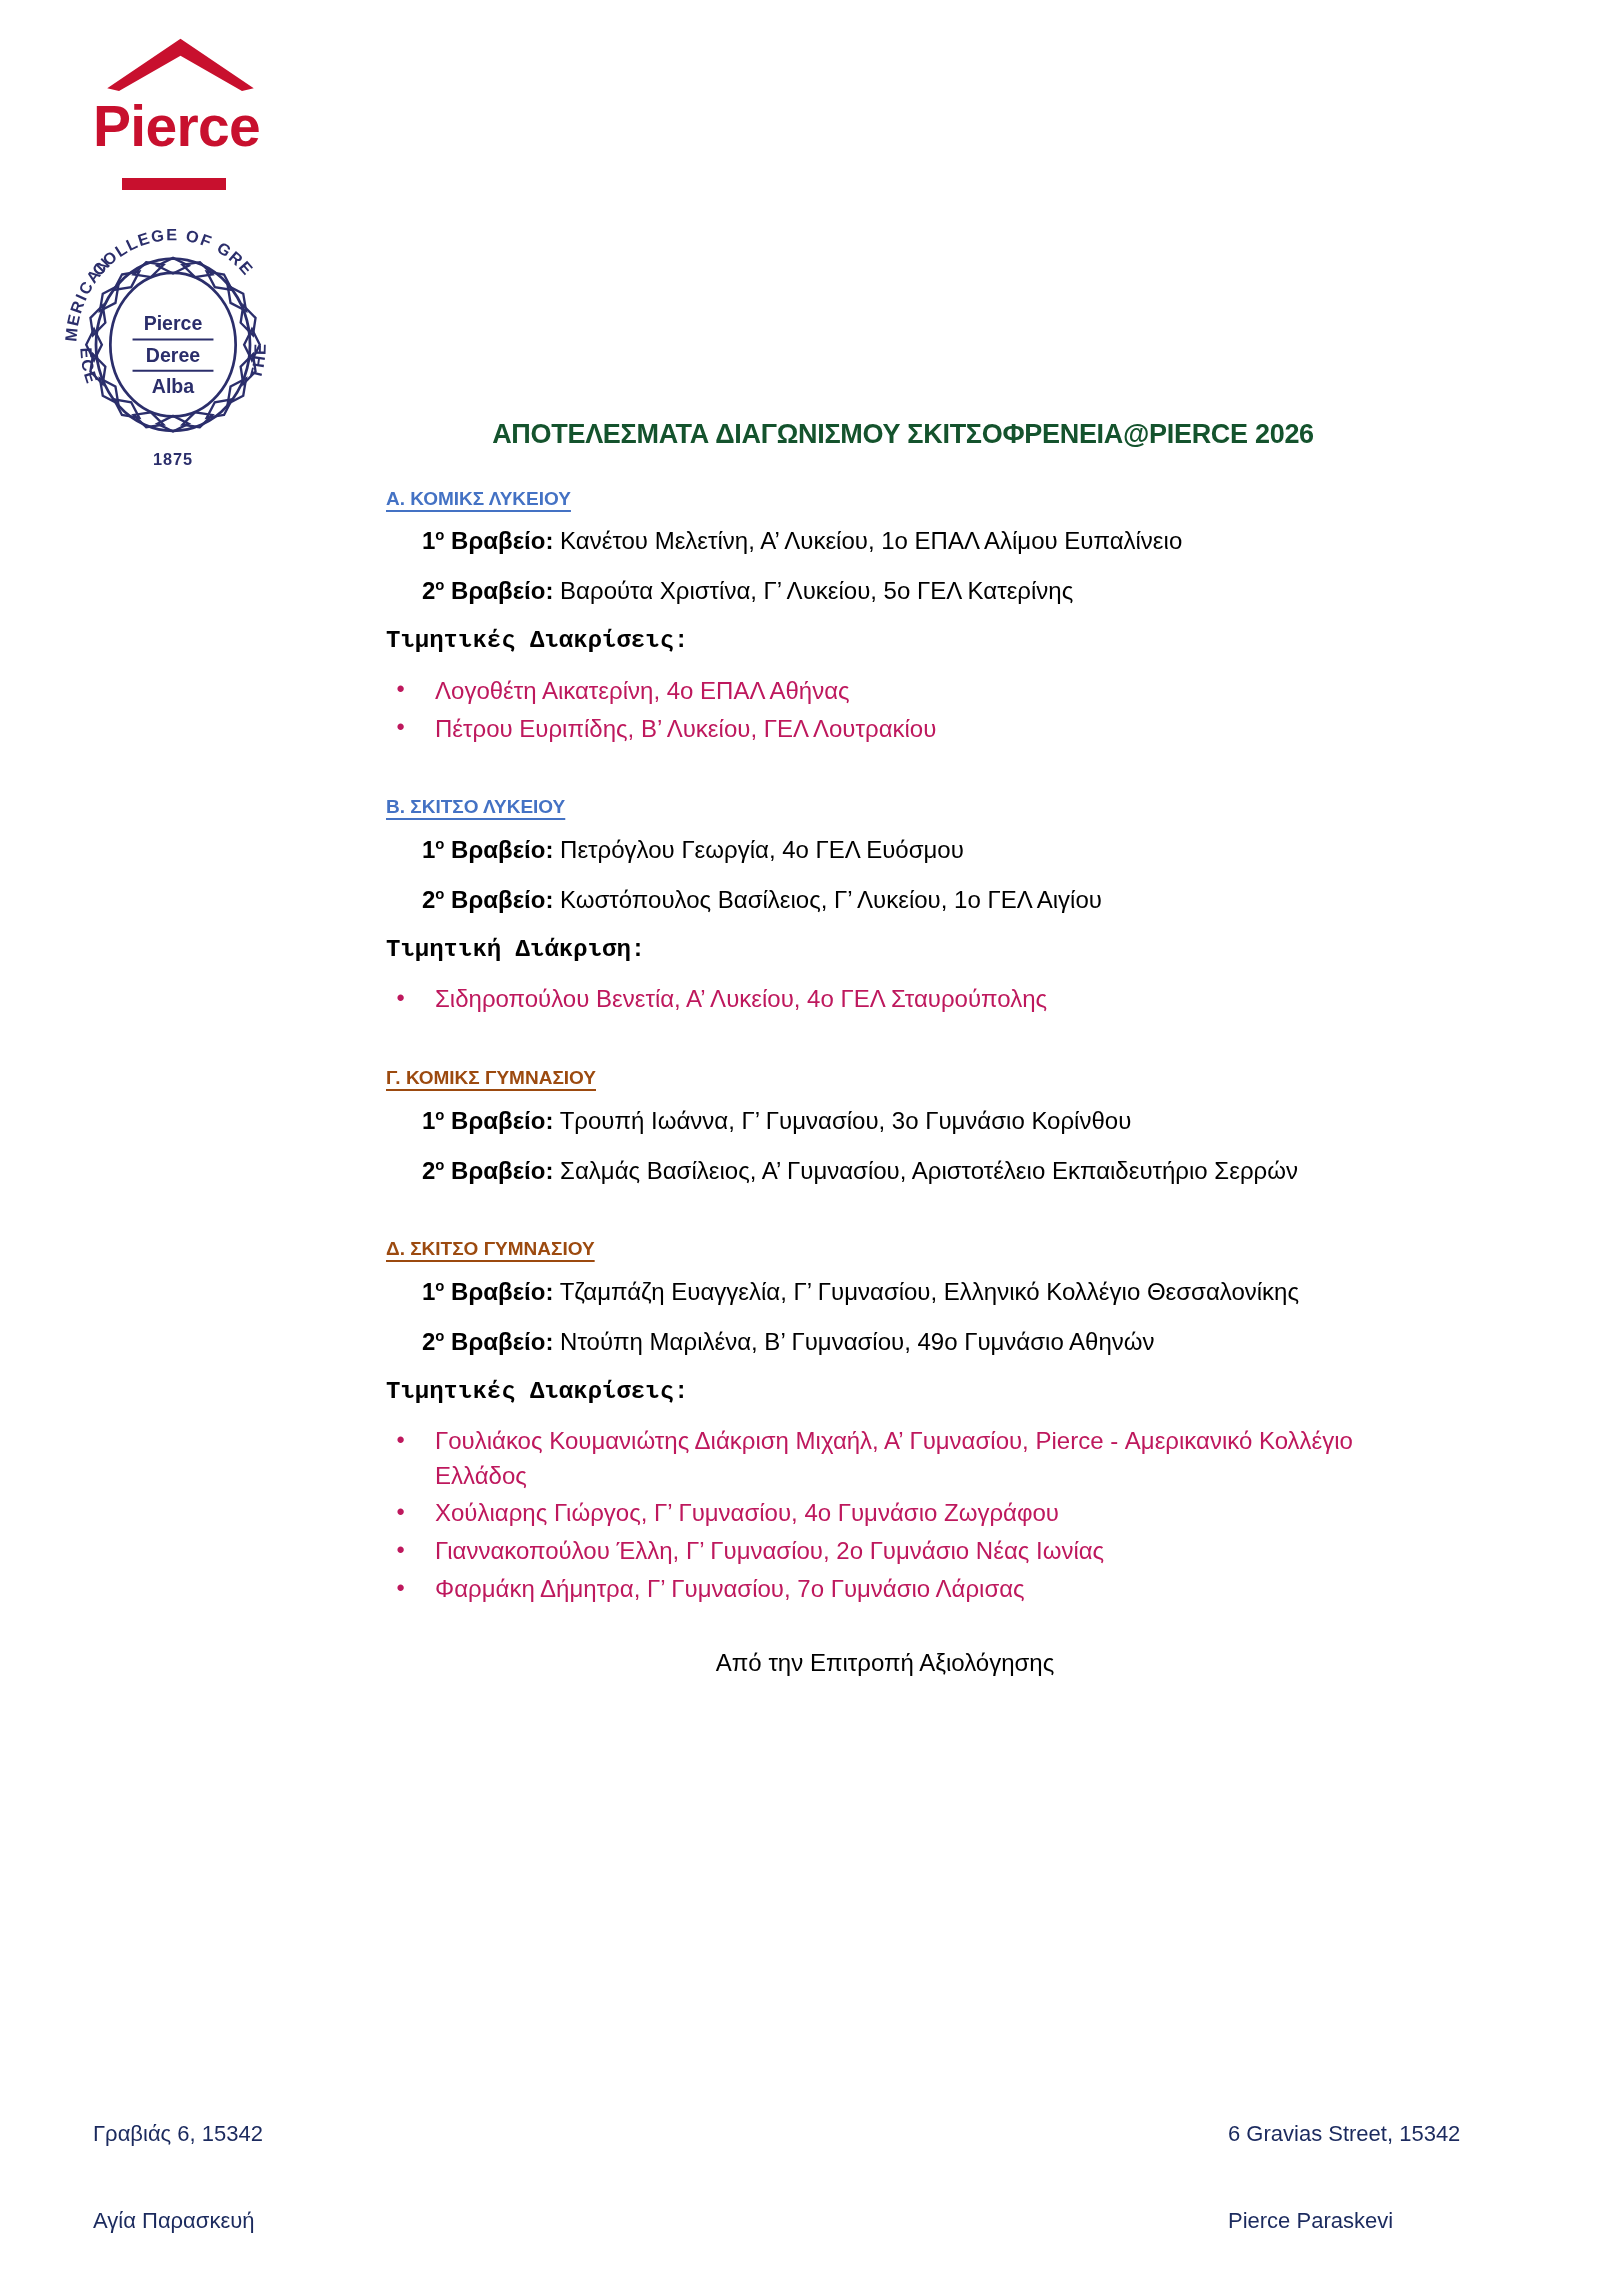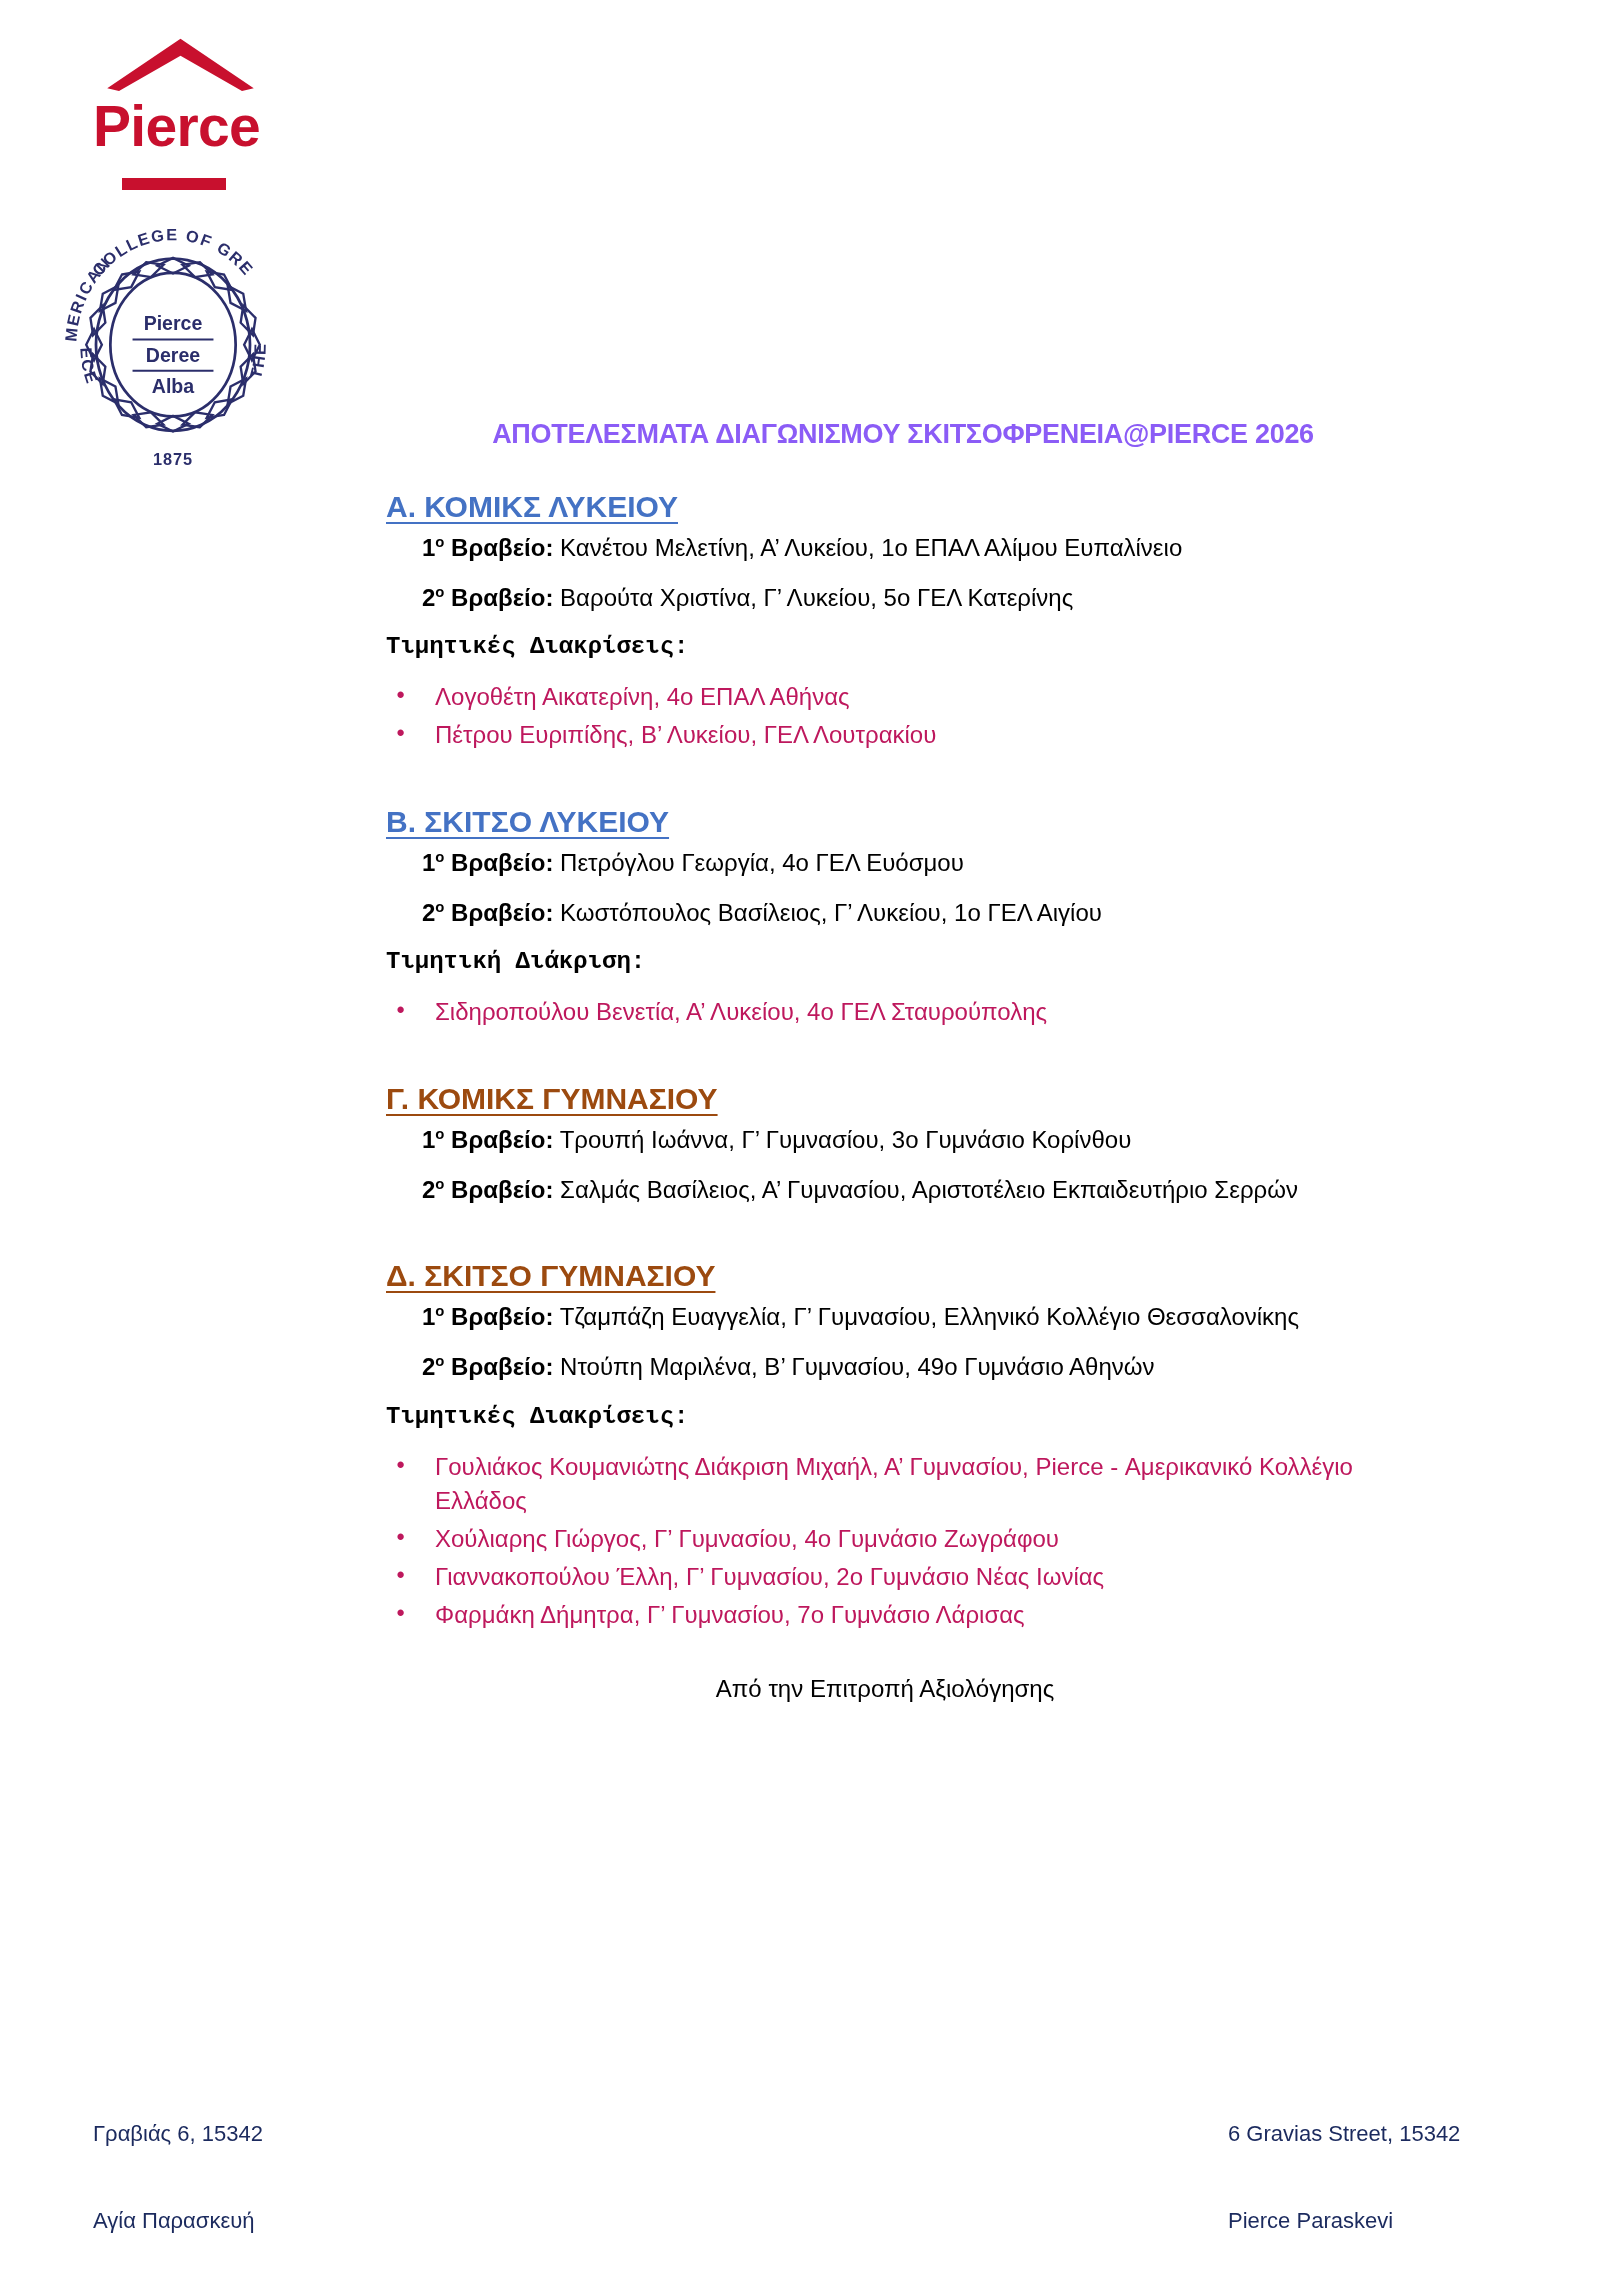--- a/index.html
+++ b/index.html
@@ -72,35 +72,35 @@
     position: absolute;
     left: 386px;
     top: 418px;
     width: 1034px;
   }
   .doc-title {
     font-family: "Liberation Sans", sans-serif;
     font-weight: 700;
     font-size: 27px;
     line-height: 1.25;
-    color: #8b5cf6;
+    color: #14532d;
     text-align: center;
     margin: 0 0 35px 0;
     letter-spacing: -0.3px;
   }
   .section { margin: 0 0 5.2px 0; }
   .section-heading {
     font-family: "Liberation Sans", sans-serif;
     font-weight: 700;
-    font-size: 30px;
+    font-size: 19px;
     line-height: 1.3;
     text-decoration: underline;
     text-underline-offset: 4.6px;
     text-decoration-thickness: 2px;
-    margin: 0 0 5px 0;
+    margin: 0 0 13px 0;
     display: inline-block;
   }
   .section-heading.blue { color: #4472C4; }
   .section-heading.brown { color: #9C4A0F; }
 
   .award {
     font-family: "Liberation Sans", sans-serif;
     font-size: 24px;
     line-height: 1.42;
     margin: 0 0 15.7px 0;

